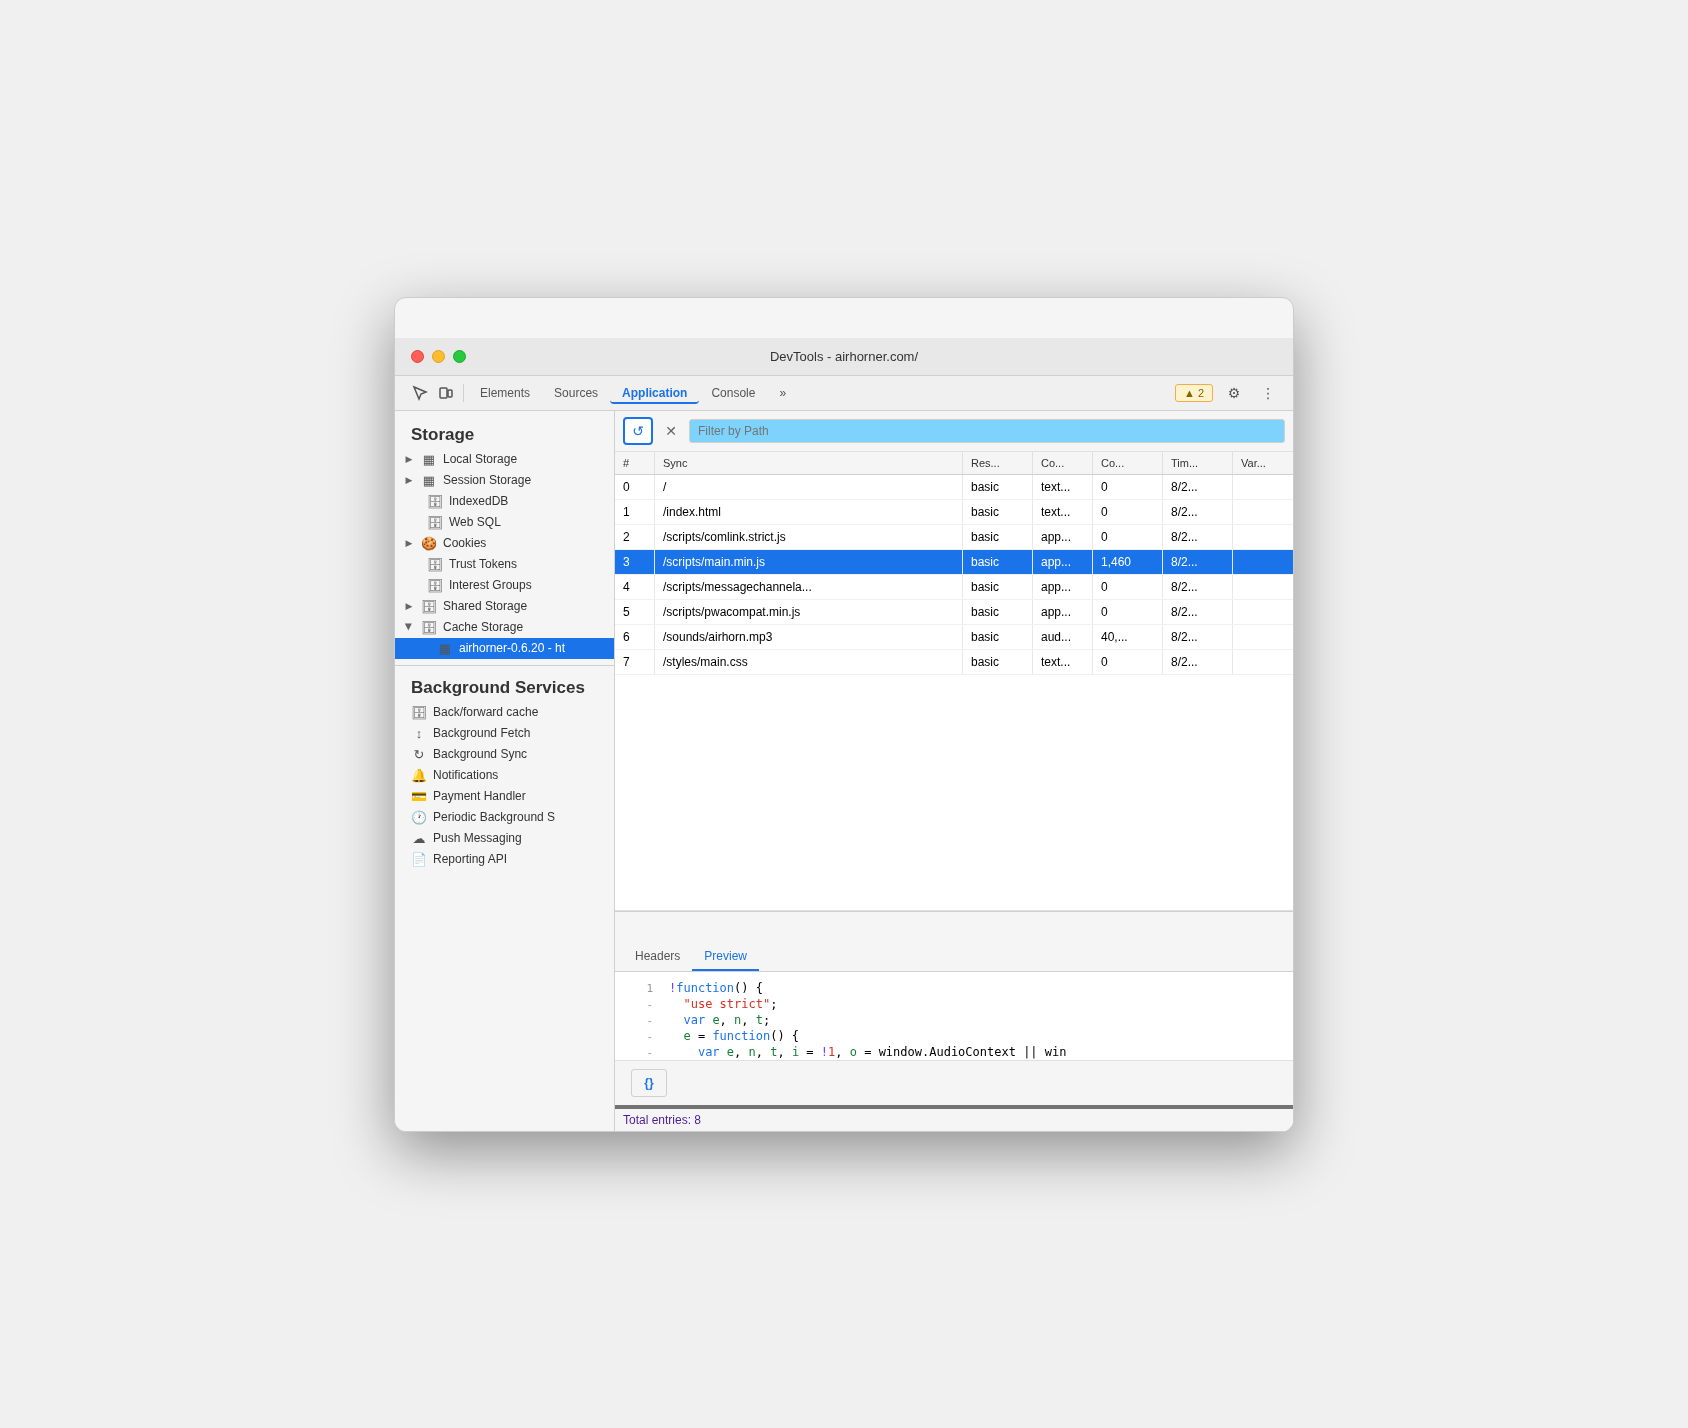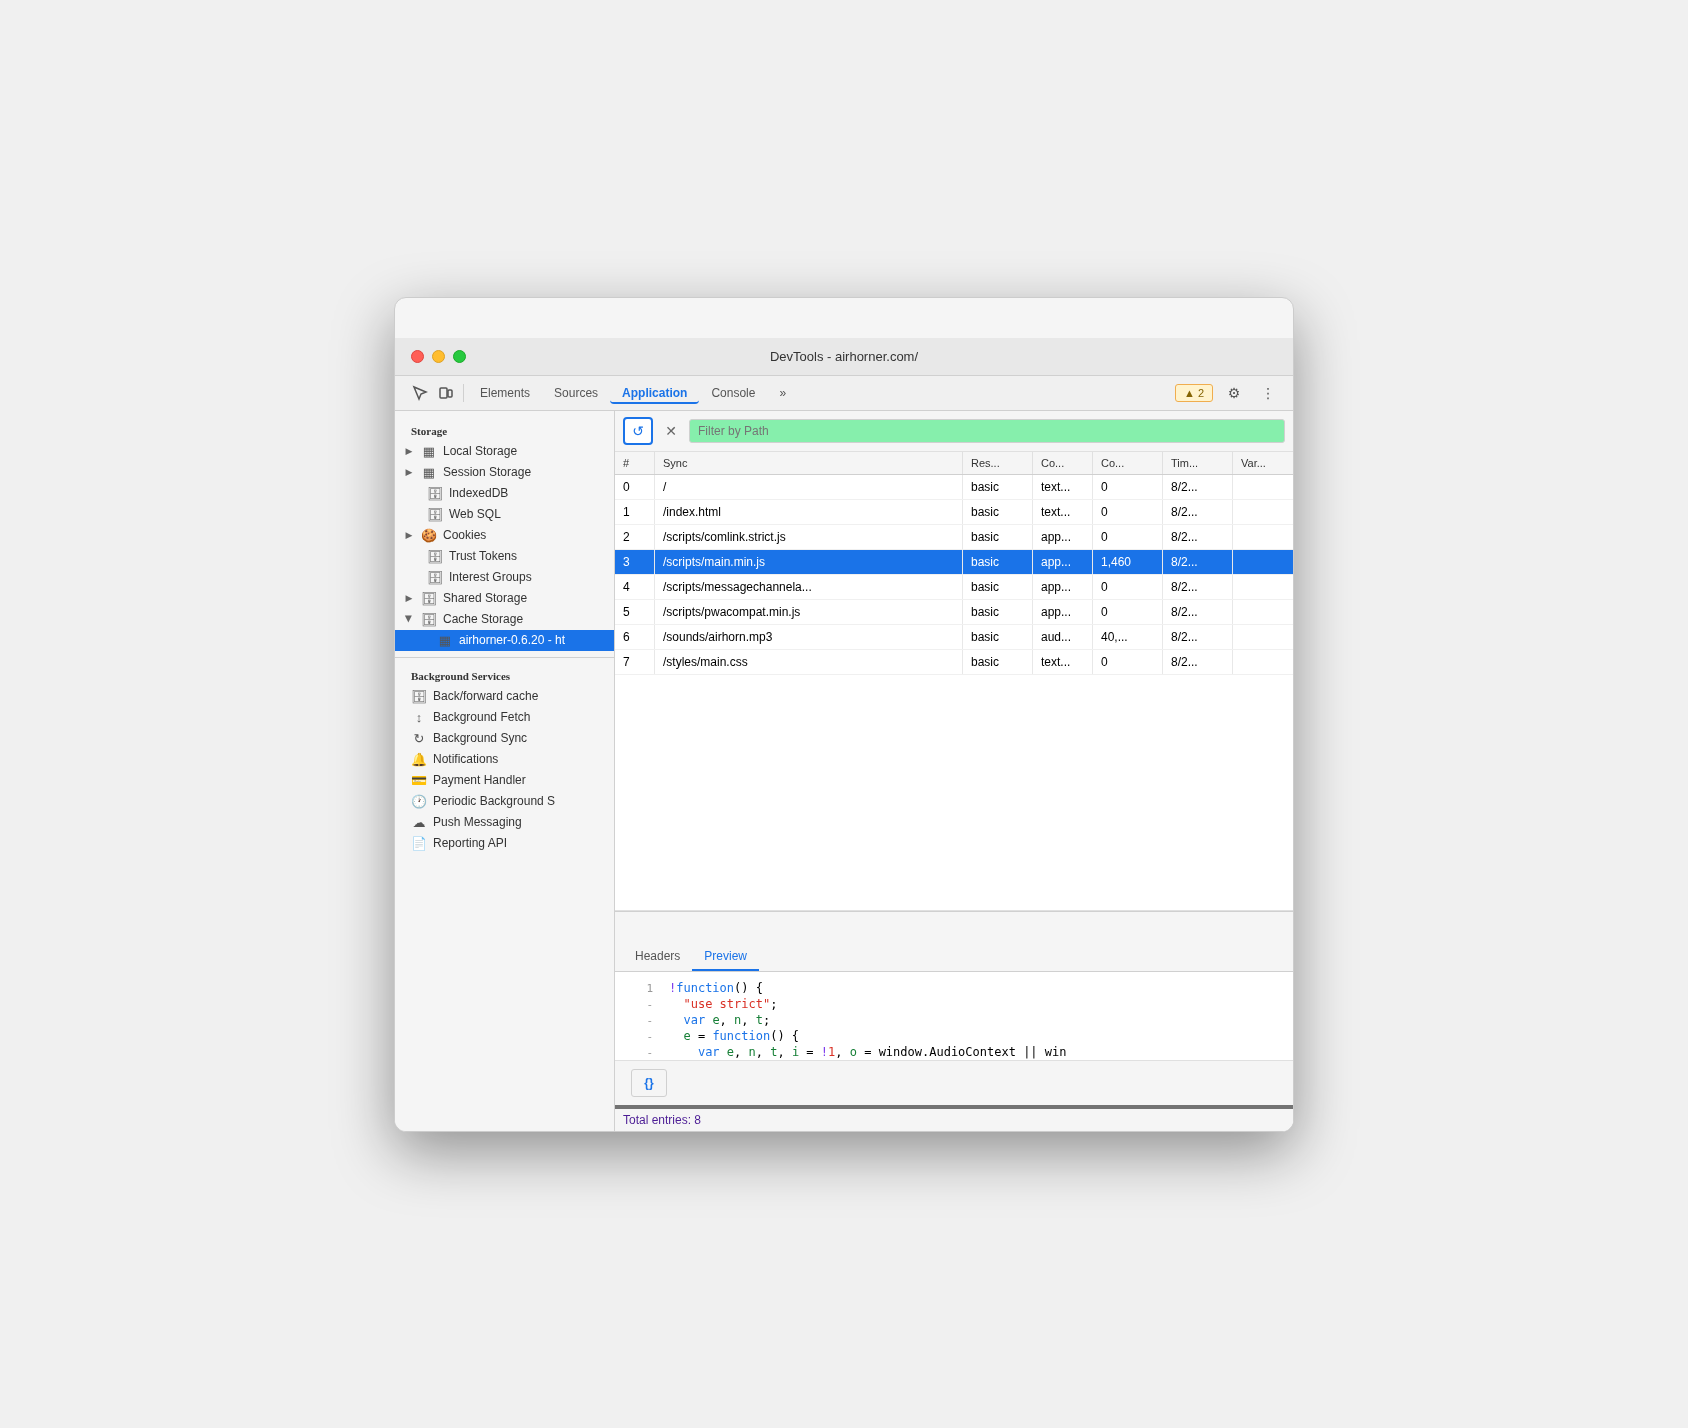--- a/index.html
+++ b/index.html
@@ -118,26 +118,25 @@
     }
     .sidebar {
       width: 220px;
       background: #f5f5f5;
       border-right: 1px solid #d0d0d0;
       overflow-y: auto;
       padding: 8px 0;
       flex-shrink: 0;
     }
     .sidebar-section-label {
-      font-size: 11px;
+      font-size: 17px;
       font-weight: 600;
       color: #333;
       padding: 6px 16px 4px 16px;
       text-transform: none;
-      font-family: Liberation Serif, serif;
     }
     .sidebar-item {
       display: flex;
       align-items: center;
       padding: 3px 12px 3px 16px;
       cursor: pointer;
       font-size: 12px;
       color: #333;
       gap: 6px;
       user-select: none;
@@ -212,21 +211,21 @@
       font-size: 14px;
       border-radius: 3px;
     }
     .filter-input {
       flex: 1;
       border: 1px solid #d0d0d0;
       border-radius: 3px;
       padding: 4px 8px;
       font-size: 12px;
       outline: none;
-      background: #86efac;
+      background: #7dd3fc;
     }
     .data-table {
       flex: 1;
       overflow: hidden;
       display: flex;
       flex-direction: column;
       border-bottom: 1px solid #e0e0e0;
     }
     .table-header {
       display: grid;

